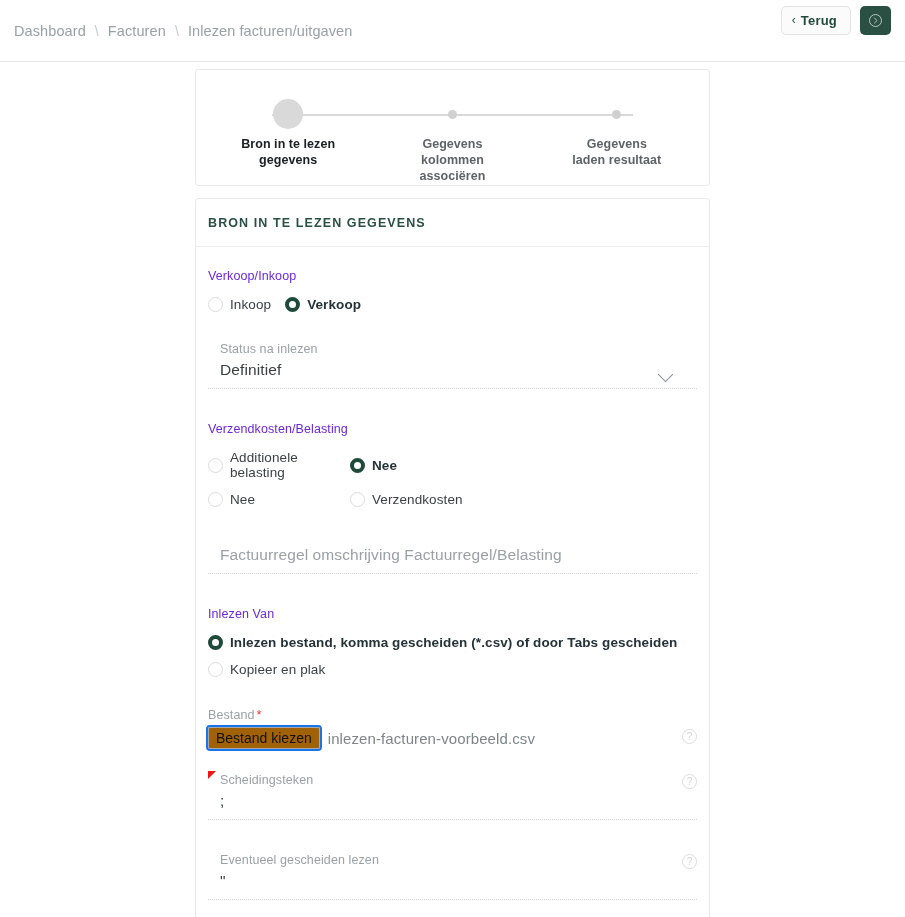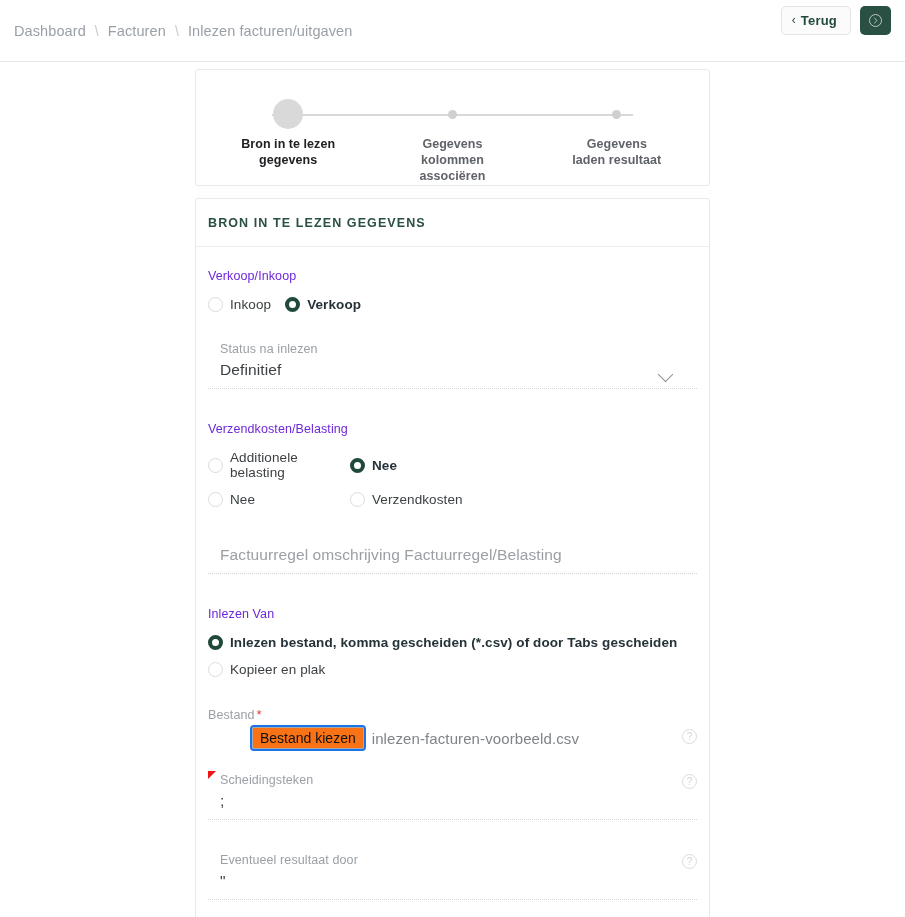--- a/index.html
+++ b/index.html
@@ -262,28 +262,27 @@
   
   .file-row {
     display: flex;
     align-items: center;
     gap: 8px;
   }
   .file-btn {
     font-family: "Liberation Sans", sans-serif;
     font-size: 14px;
     color: #111;
-    background: #f97316;
+    background: #a16207;
     border: 1px solid #a9a9a9;
     border-radius: 2px;
     padding: 2px 7px;
     outline: 2px solid #1a73e8;
     outline-offset: 0px;
     cursor: pointer;
-    margin-left: 44px;
   }
   .file-name {
     font-size: 15px;
     color: #7e8488;
     letter-spacing: .1px;
   }
 
   .spacer-sm { height: 9px; }
   .spacer-md { height: 18px; }
 </style>
@@ -449,21 +448,21 @@
       <div class="field dotline">
         <span class="flag"></span>
         <span class="field-label stacked-label">Scheidingsteken</span>
         <div class="value">;</div>
         <span class="help" style="top:1px">?</span>
       </div>
 
       <div class="spacer-md"></div>
 
       <div class="field dotline">
-        <span class="field-label stacked-label">Eventueel resultaat door</span>
+        <span class="field-label stacked-label">Eventueel gescheiden lezen</span>
         <div class="value">"</div>
         <span class="help" style="top:1px">?</span>
       </div>
 
       <div class="spacer-md"></div>
 
     </div>
   </div>
 </div>
 

